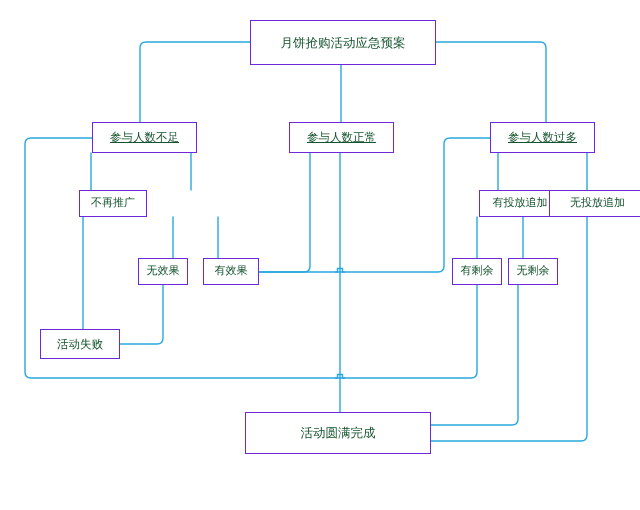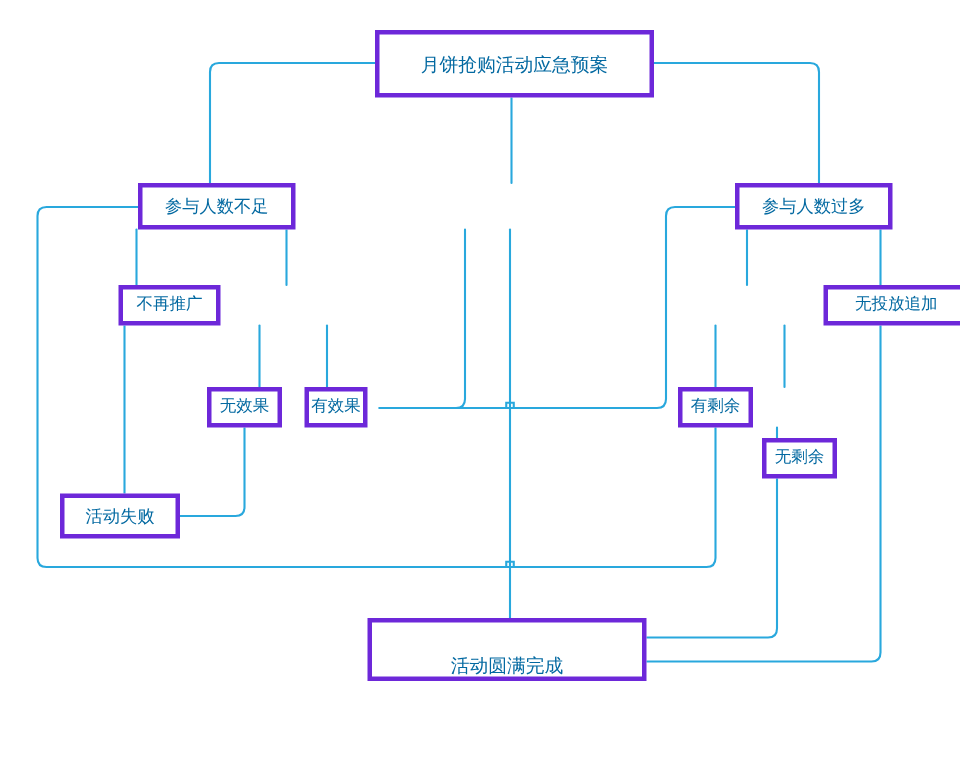--- a/index.html
+++ b/index.html
@@ -23,36 +23,36 @@
     position: absolute;
     left: 0;
     top: 0;
     width: 640px;
     height: 510px;
     pointer-events: none;
   }
   .node {
     position: absolute;
     box-sizing: border-box;
-    border: 3px solid #6d28d9;
+    border: 1px solid #6d28d9;
     background: #ffffff;
-    color: #0369a1;
+    color: #14532d;
     display: flex;
     align-items: center;
     justify-content: center;
     text-align: center;
     line-height: 1.1;
     white-space: nowrap;
     z-index: 5;
   }
   .node span {
     display: block;
   }
   .n-root   { font-size: 12.5px; }
-  .n-lvl2   { font-size: 11.5px; }
+  .n-lvl2   { font-size: 11.5px; text-decoration: underline; }
   .n-lvl3   { font-size: 11px; margin-left: 22px; }
   .n-lvl4   { font-size: 11px; }
   .n-term   { font-size: 11.5px; }
   .n-final  { font-size: 12.5px; }
 </style>
 </head>
 <body>
 
 <div id="canvas">
 
@@ -83,52 +83,58 @@
     </svg>
 
   <div class="node n-root" style="left:250px; top:20px; width:186px; height:45px;">
     <span>月饼抢购活动应急预案</span>
   </div>
 
   <div class="node n-lvl2" style="left:92px; top:122px; width:105px; height:31px;">
     <span>参与人数不足</span>
   </div>
 
+  <div class="node n-lvl2" style="left:289px; top:122px; width:105px; height:31px;">
+    <span>参与人数正常</span>
+  </div>
 
   <div class="node n-lvl2" style="left:490px; top:122px; width:105px; height:31px;">
     <span>参与人数过多</span>
   </div>
 
   <div class="node n-lvl3" style="left:57px; top:190px; width:68px; height:27px;">
     <span>不再推广</span>
   </div>
 
 
+  <div class="node n-lvl3" style="left:457px; top:190px; width:82px; height:27px;">
+    <span>有投放追加</span>
+  </div>
 
   <div class="node n-lvl3" style="left:527px; top:190px; width:97px; height:27px;">
     <span>无投放追加</span>
   </div>
 
   <div class="node n-lvl4" style="left:138px; top:258px; width:50px; height:27px;">
     <span>无效果</span>
   </div>
 
-  <div class="node n-lvl4" style="left:203px; top:258px; width:42px; height:27px;">
+  <div class="node n-lvl4" style="left:203px; top:258px; width:56px; height:27px;">
     <span>有效果</span>
   </div>
 
   <div class="node n-lvl4" style="left:452px; top:258px; width:50px; height:27px;text-align:right;">
     <span>有剩余</span>
   </div>
 
-  <div class="node n-lvl4" style="left:508px; top:258px; width:50px; height:27px;margin-top:34px;">
+  <div class="node n-lvl4" style="left:508px; top:258px; width:50px; height:27px;">
     <span>无剩余</span>
   </div>
 
   <div class="node n-term" style="left:40px; top:329px; width:80px; height:30px;">
     <span>活动失败</span>
   </div>
 
-  <div class="node n-final" style="left:245px; top:412px; width:186px; height:42px;align-items:flex-end;">
+  <div class="node n-final" style="left:245px; top:412px; width:186px; height:42px;">
     <span>活动圆满完成</span>
   </div>
 
 </div>
 
 </body></html>

